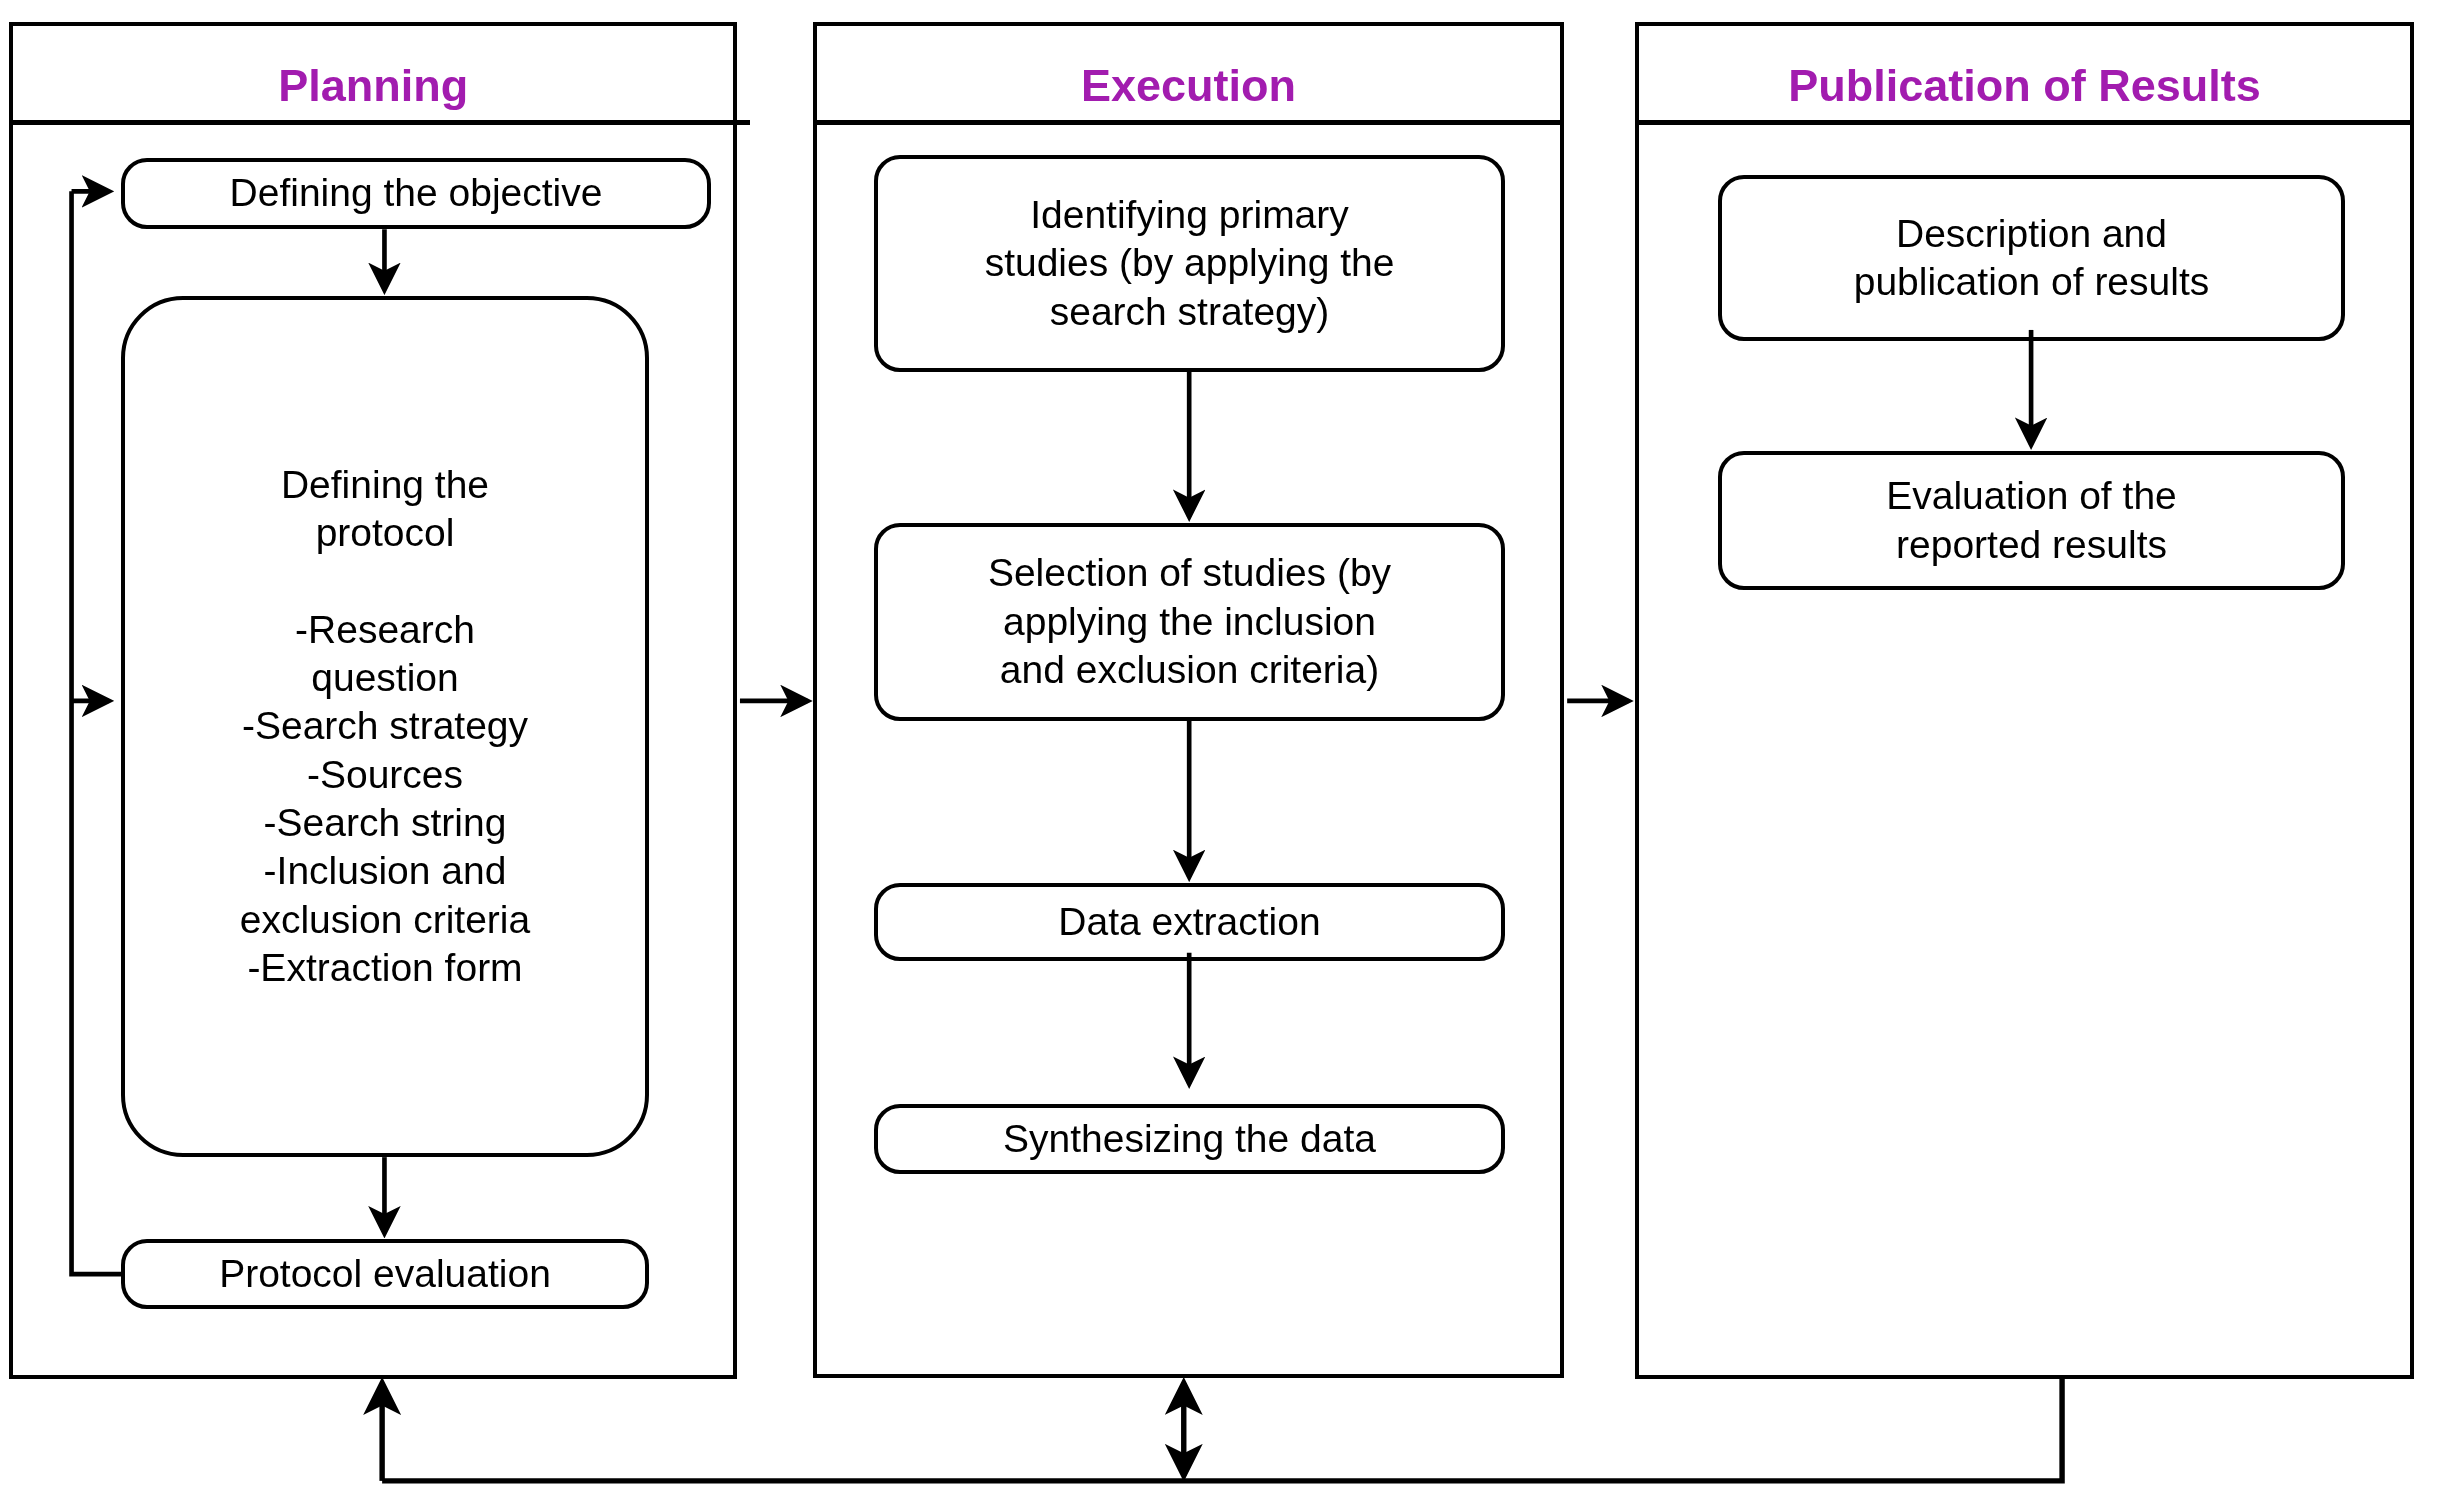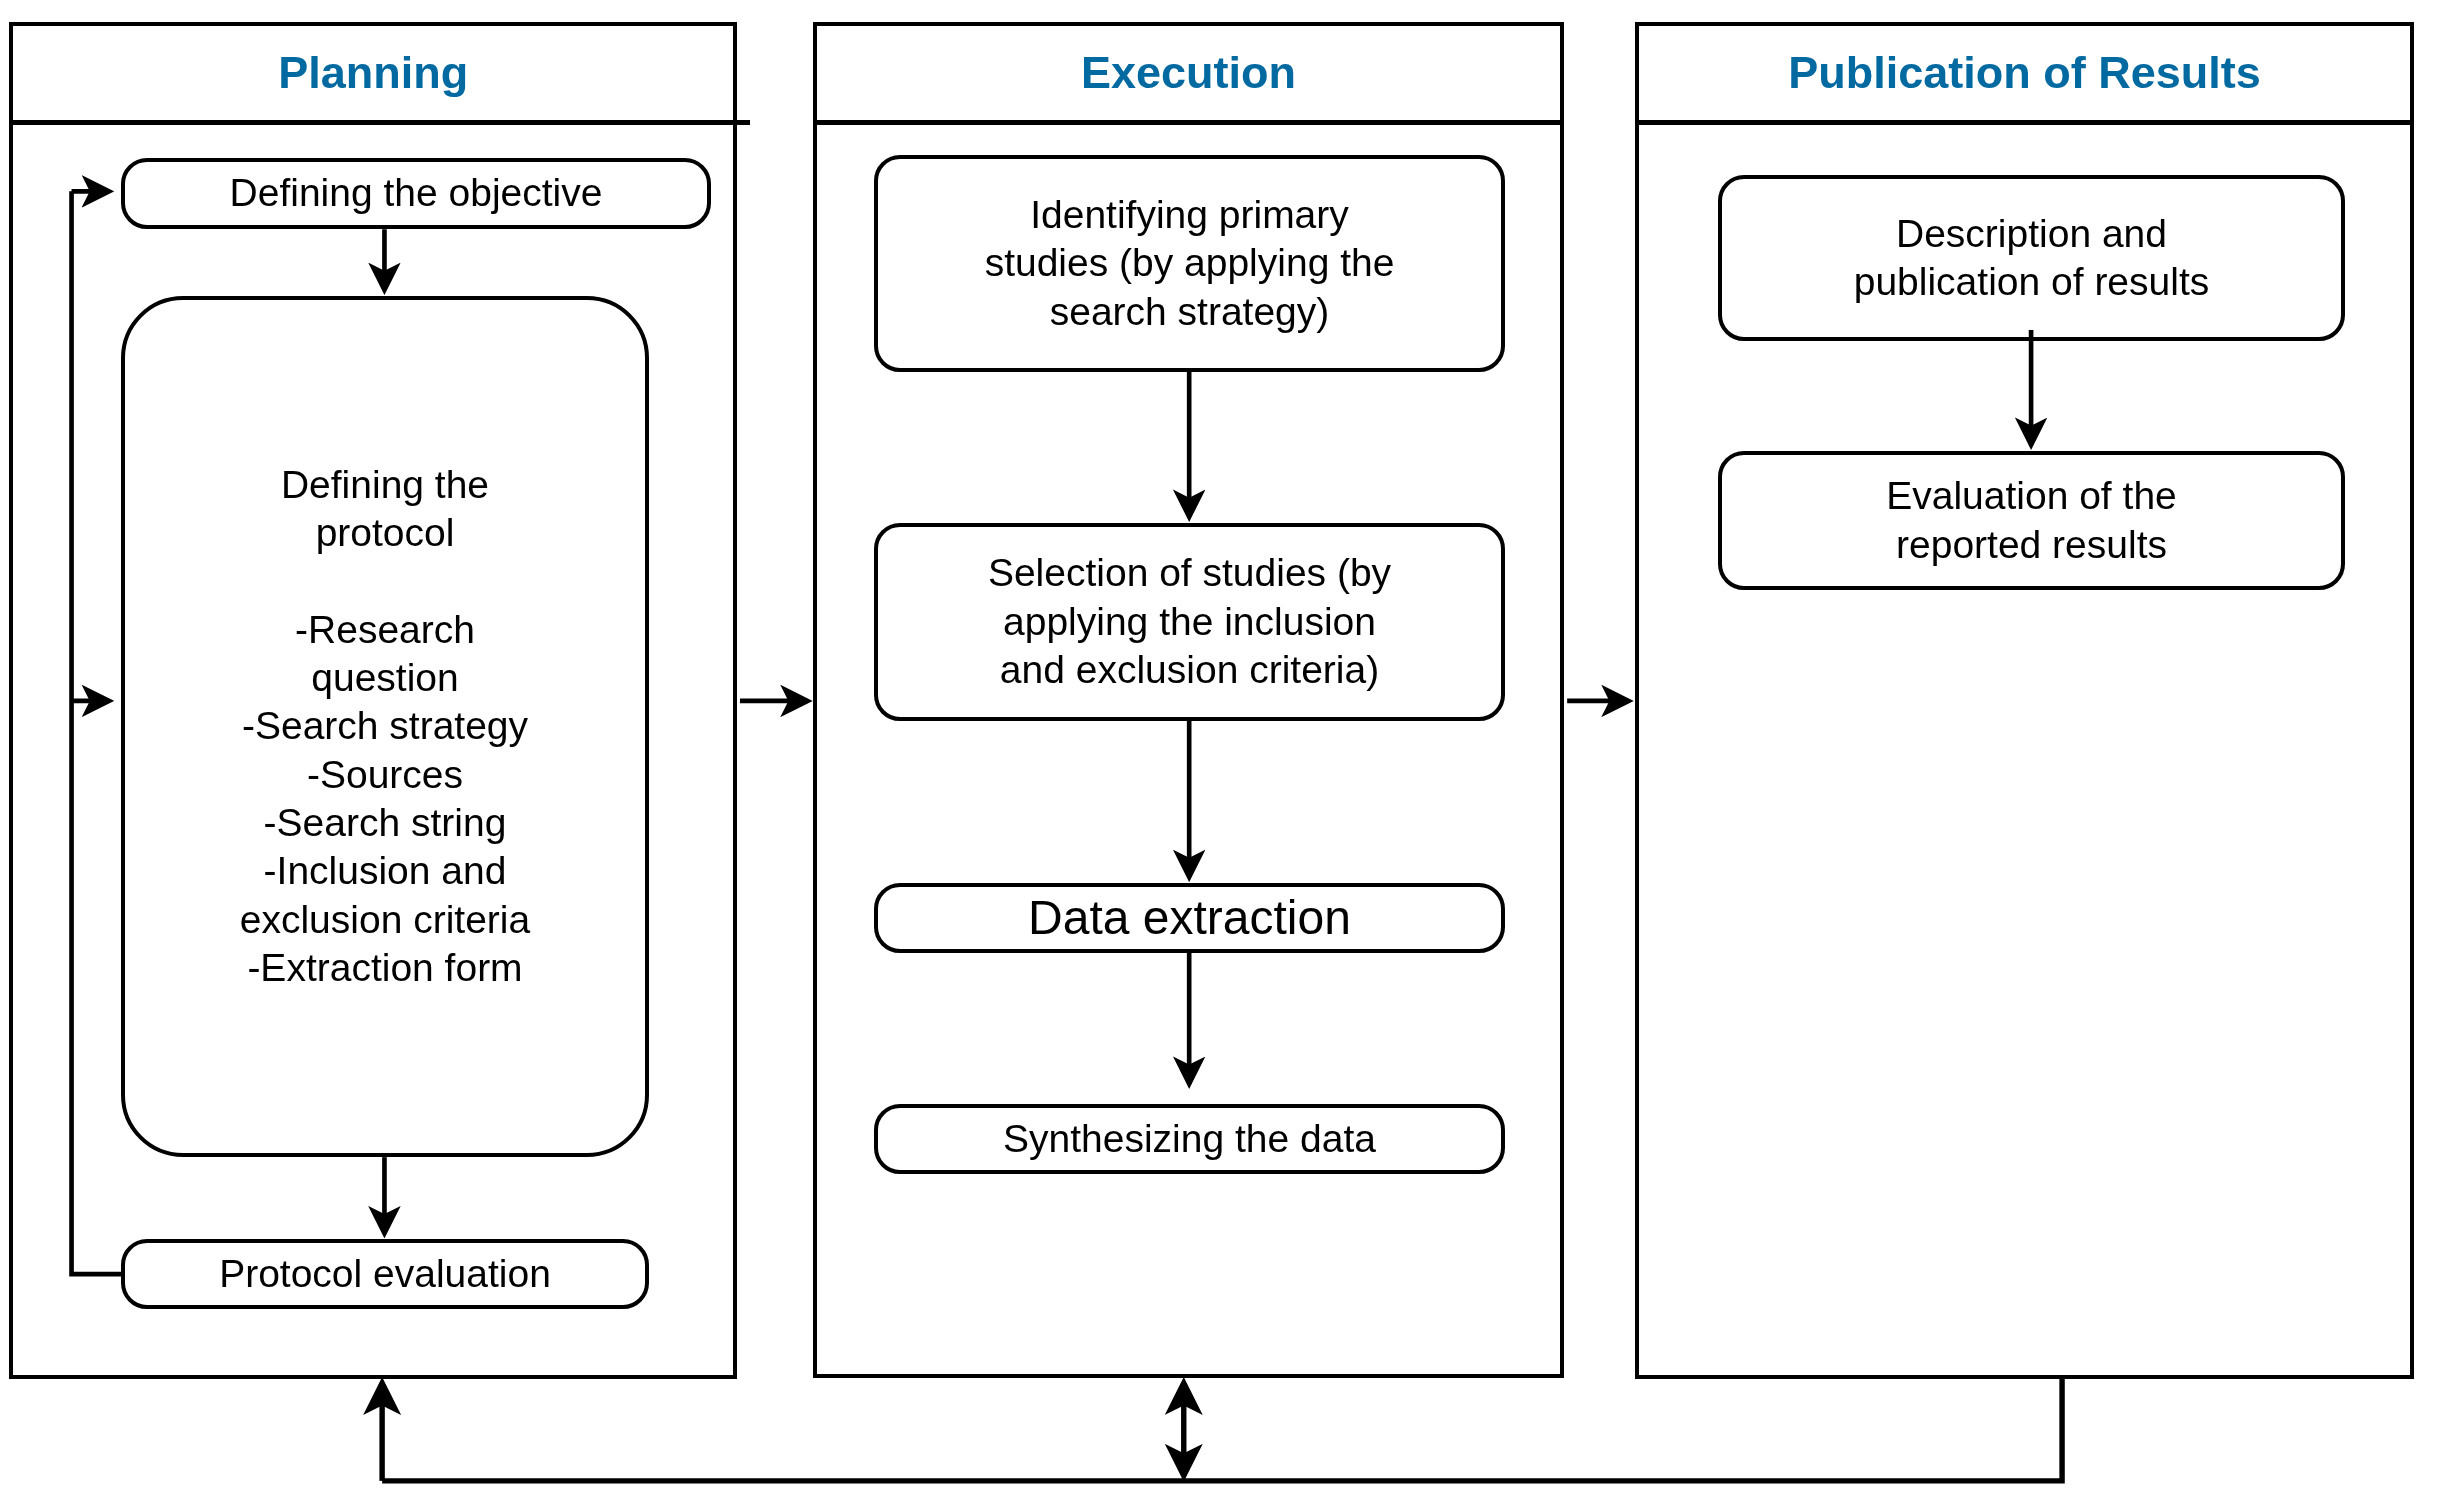--- a/index.html
+++ b/index.html
@@ -29,22 +29,23 @@
     border: 4.6px solid #000000;
     background: #ffffff;
   }
   .phase-header {
     position: absolute;
     box-sizing: border-box;
     display: flex;
     align-items: center;
     justify-content: center;
     font-weight: bold;
-    color: #0369a1;
+    color: #a21caf;
     white-space: nowrap;
+    margin-top: 13px;
   }
   .header-rule {
     position: absolute;
     background: #000000;
     height: 5.4px;
   }
   .node {
     position: absolute;
     box-sizing: border-box;
     border: 4.6px solid #000000;
@@ -111,21 +112,21 @@
 studies (by applying the
 search strategy)</span>
   </div>
 
   <div class="node" style="left:874px; top:523px; width:631px; height:198px; font-size:39px;">
     <span class="node-label">Selection of studies (by
 applying the inclusion
 and exclusion criteria)</span>
   </div>
 
-  <div class="node" style="left:874px; top:883px; width:631px; height:70px; font-size:48px;">
+  <div class="node" style="left:874px; top:883px; width:631px; height:78px; font-size:39px;">
     <span class="node-label">Data extraction</span>
   </div>
 
   <div class="node" style="left:874px; top:1090px; width:631px; height:70px; font-size:39px;margin-top:14px;">
     <span class="node-label">Synthesizing the data</span>
   </div>
 
   <div class="phase-column" style="left:1635px; top:22px; width:779px; height:1357px;"></div>
   <div class="phase-header" style="left:1635px; top:22px; width:779px; height:101px; font-size:45px;">
     <span>Publication of Results</span>

